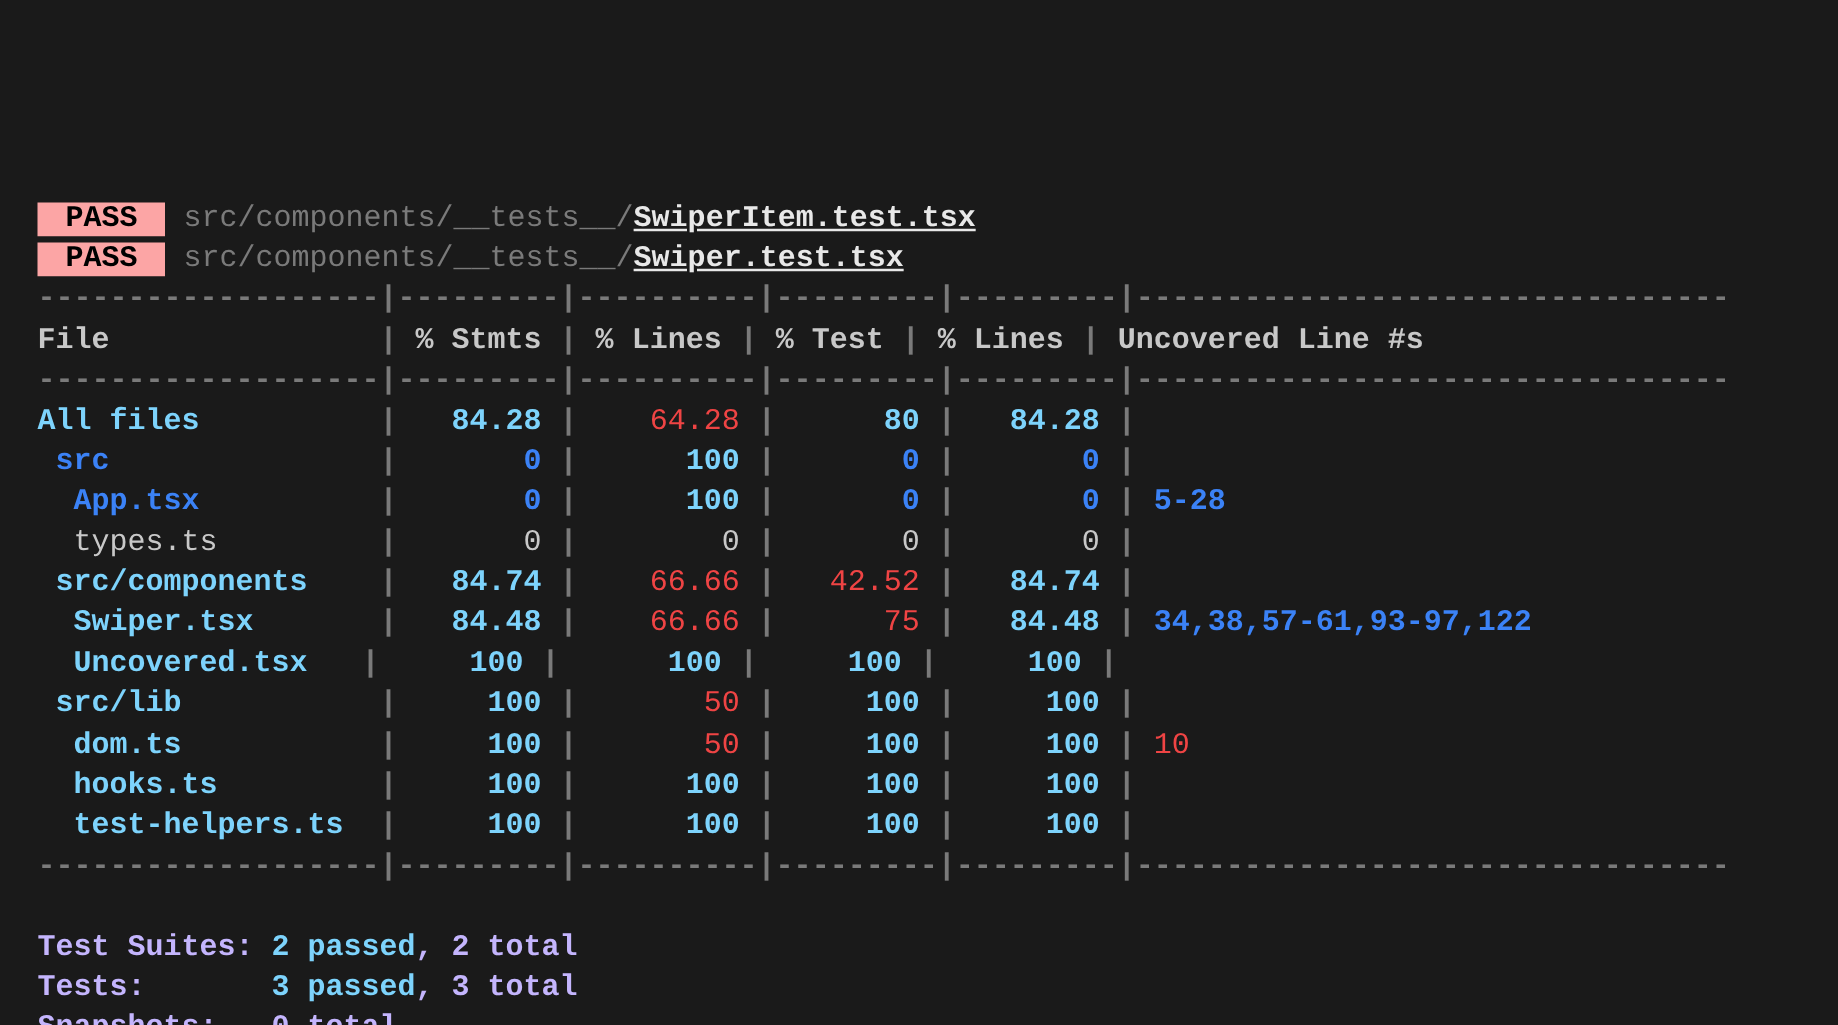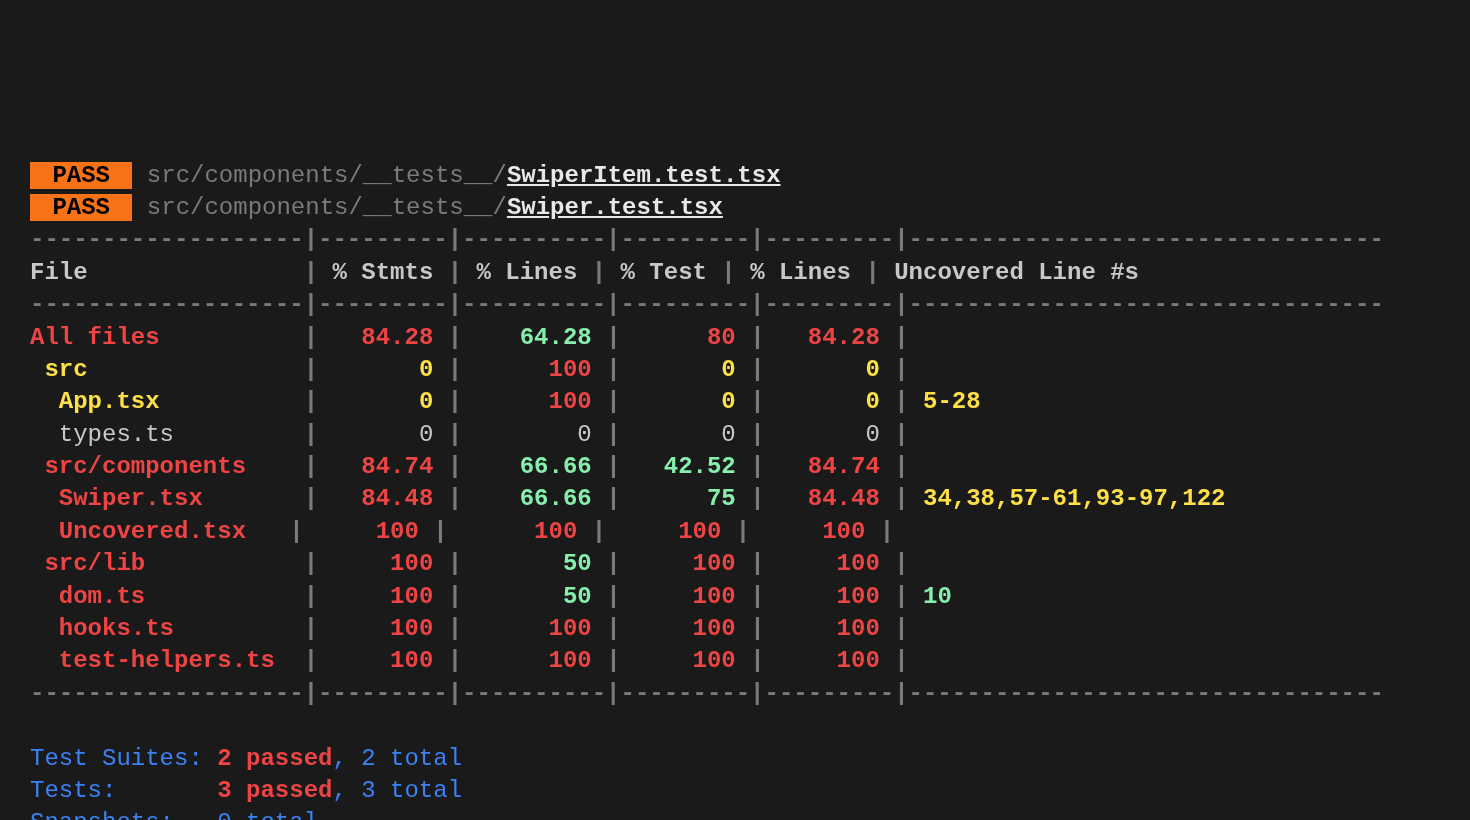--- a/index.html
+++ b/index.html
@@ -9,35 +9,35 @@
     font-family: "SF Mono", "Monaco", "Menlo", "Consolas", "Courier New", monospace;
     font-size: 24px;
     line-height: 1.35;
     color: #c8c8c8;
     white-space: pre;
   }
   .terminal {
     padding: 30px;
   }
   .pass-badge {
-    background: #f97316;
+    background: #fca5a5;
     color: #000;
     font-weight: bold;
     padding: 0 8px;
   }
   .path-dim { color: #7a7a7a; }
   .path-bold { color: #e8e8e8; font-weight: bold; text-decoration: underline; }
   .rule-dim { color: #7a7a7a; font-weight: bold; }
   .hdr { color: #c8c8c8; font-weight: bold; }
   .sep { color: #7a7a7a; font-weight: bold; }
-  .green { color: #ef4444; font-weight: bold; }
-  .red { color: #fde047; font-weight: bold; }
-  .yellow { color: #86efac; font-weight: bold; }
+  .green { color: #7dd3fc; font-weight: bold; }
+  .red { color: #3b82f6; font-weight: bold; }
+  .yellow { color: #ef4444; font-weight: normal; }
   .white { color: #c8c8c8; font-weight: normal; }
-  .summary-label { color: #3b82f6; font-weight: normal; }
+  .summary-label { color: #c4b5fd; font-weight: bold; }
 </style>
 </head>
 <body>
 
 
 
 <div class="terminal" id="term"><span class="pass-badge"> PASS </span> <span class="path-dim">src/components/__tests__/</span><span class="path-bold">SwiperItem.test.tsx</span>
 <span class="pass-badge"> PASS </span> <span class="path-dim">src/components/__tests__/</span><span class="path-bold">Swiper.test.tsx</span>
 <span class="rule-dim">-------------------|---------|----------|---------|---------|---------------------------------</span>
 <span class="hdr">File               </span><span class="sep">|</span><span class="hdr"> % Stmts </span><span class="sep">|</span><span class="hdr"> % Lines </span><span class="sep">|</span><span class="hdr"> % Test </span><span class="sep">|</span><span class="hdr"> % Lines </span><span class="sep">|</span><span class="hdr"> Uncovered Line #s</span>

